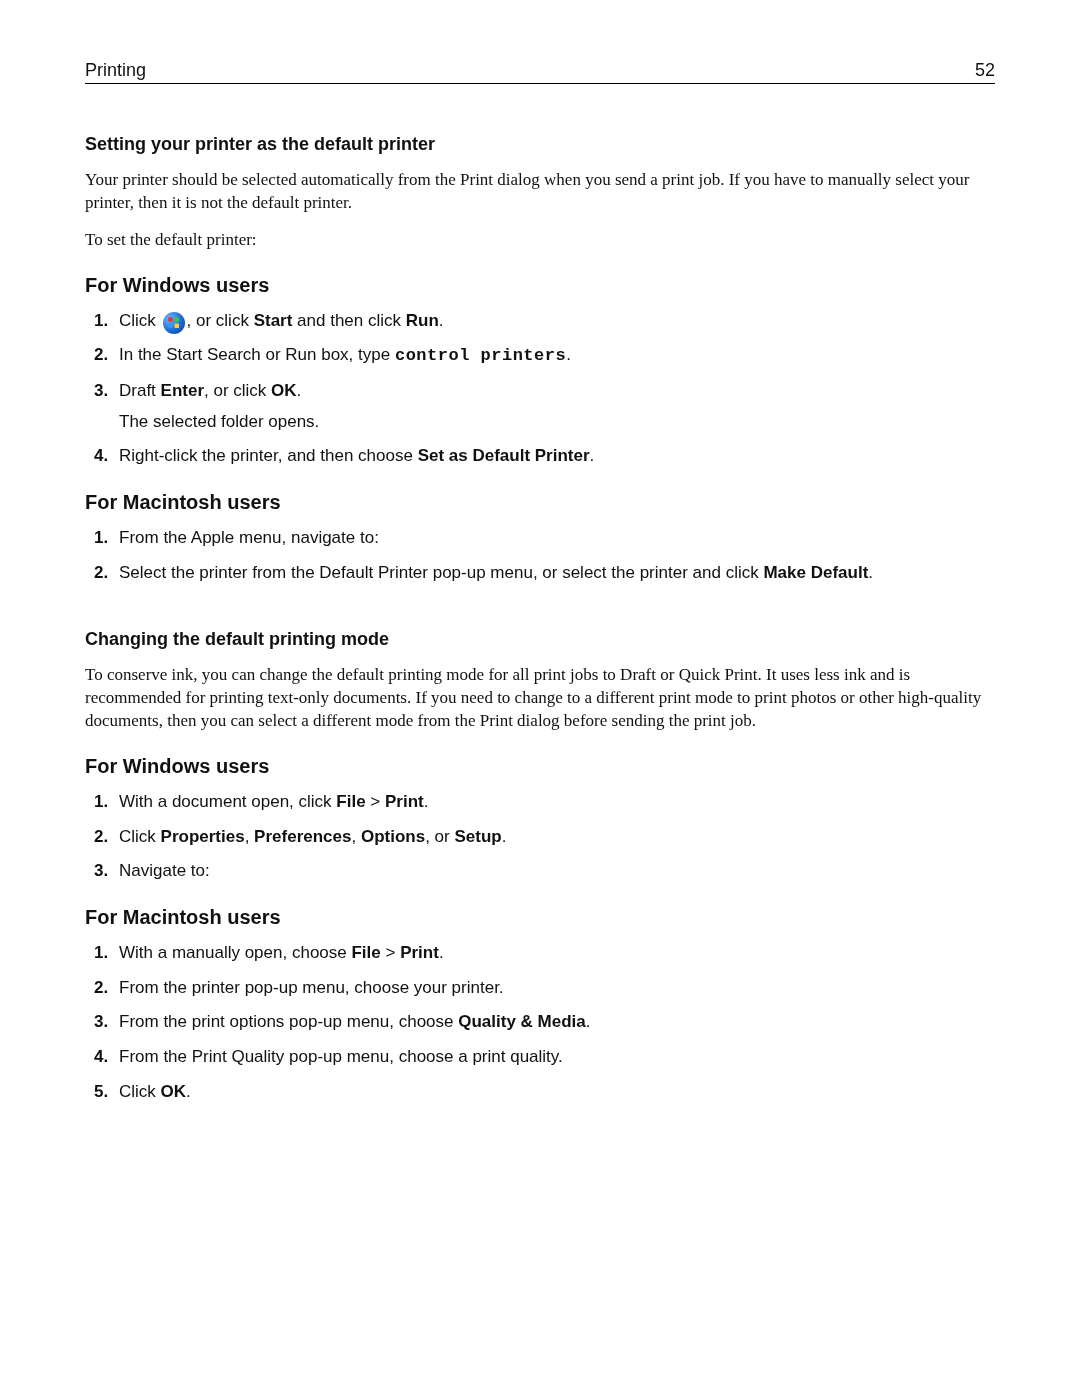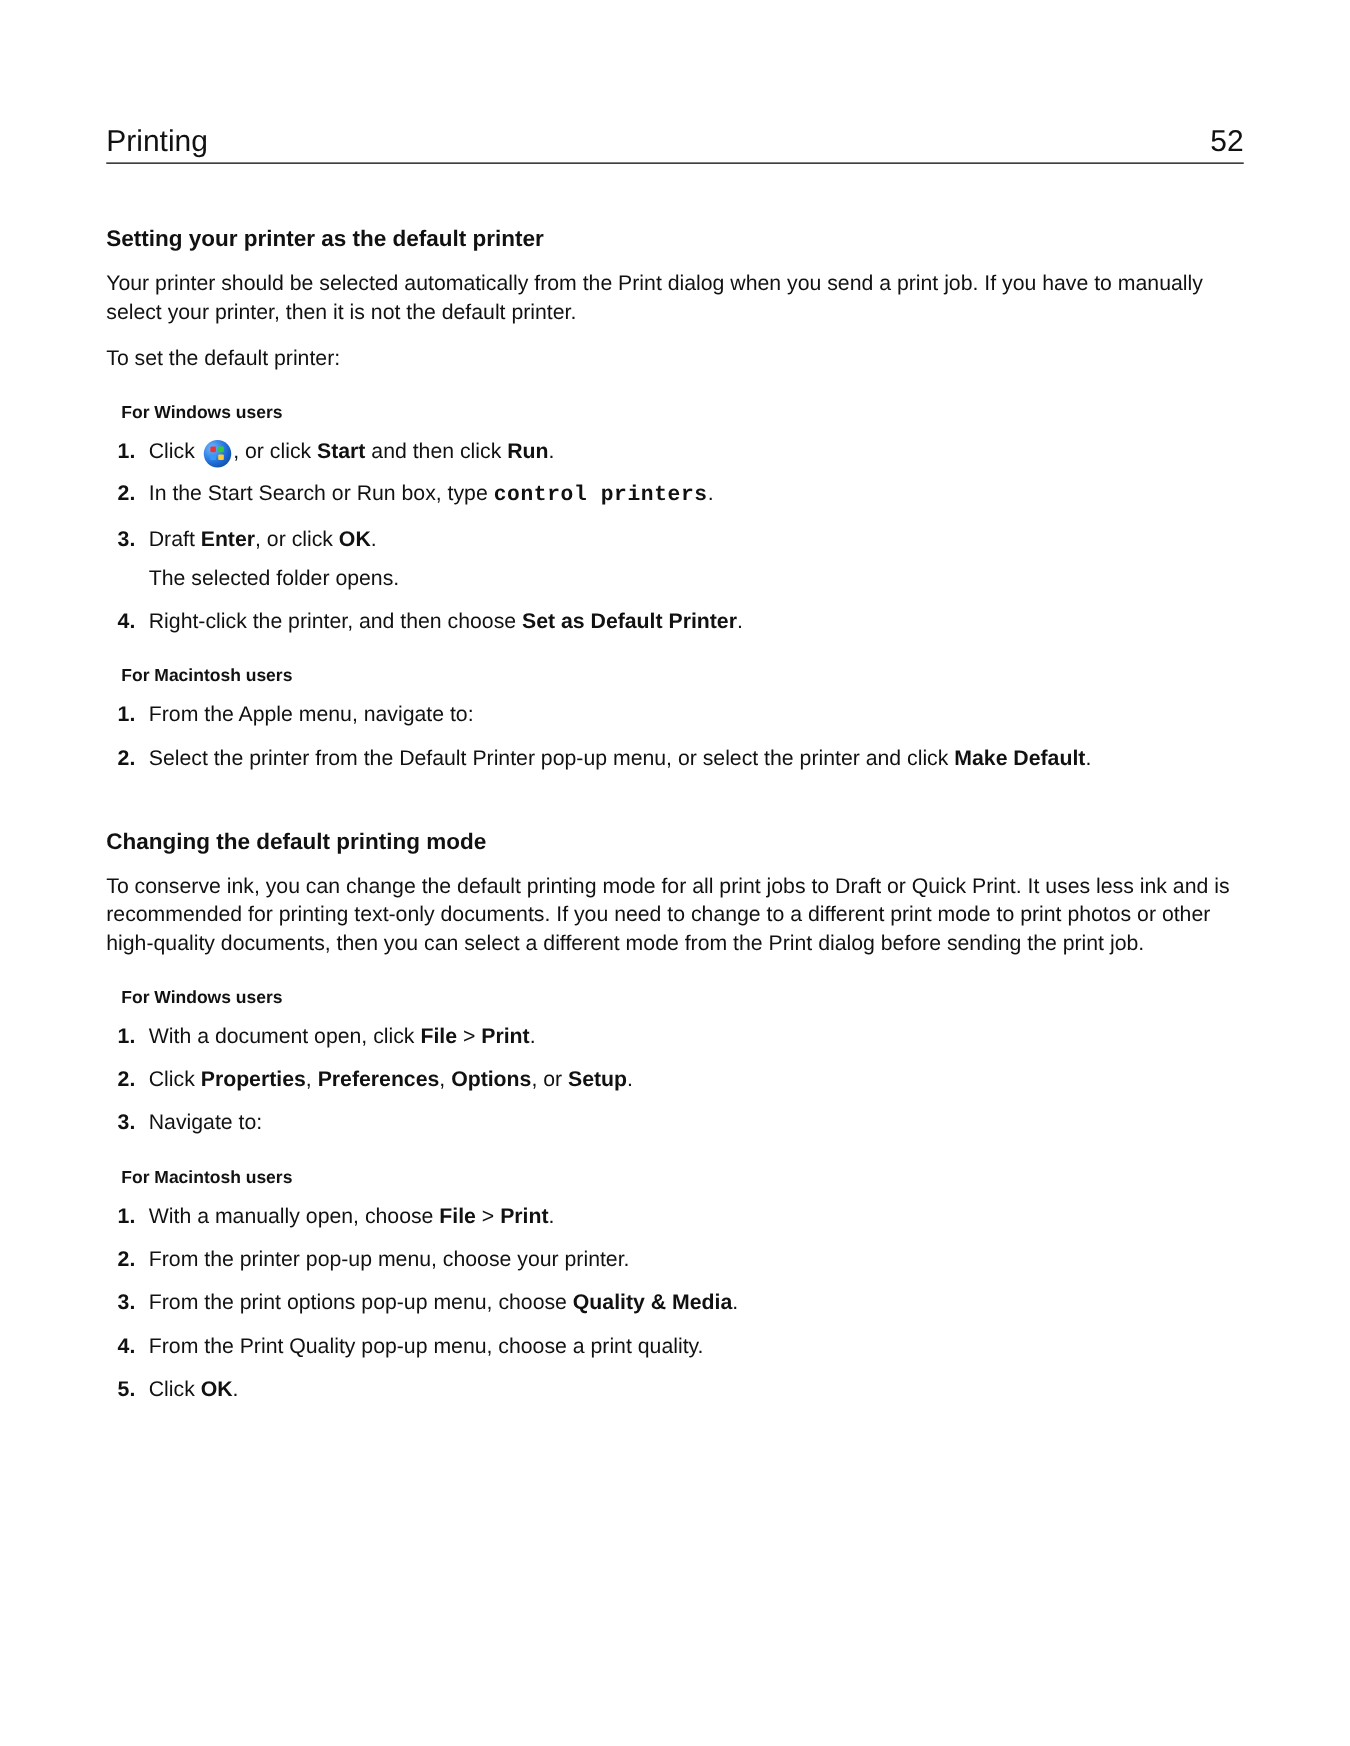--- a/index.html
+++ b/index.html
@@ -11,34 +11,33 @@
     color:#111;
     box-sizing:border-box;
     padding:60px 85px 0 85px;
   }
   .running-header{
     display:flex;
     justify-content:space-between;
     border-bottom:1px solid #000;
     padding-bottom:2px;
     margin-bottom:50px;
-    font-size:24px;
-    margin-top:40px;
+    font-size:18px;
   }
   h2{
     font-size:18px;
     font-weight:700;
     margin:0 0 14px 0;
   }
   .h2-lower{margin-top:44px;}
-  p{margin:0 0 14px 0;line-height:1.35;}
+  p{margin:0 0 14px 0;line-height:1.35;font-family:Liberation Serif, serif;}
   .sub{
-    font-size:14px;
+    font-size:20px;
     font-weight:700;
-    margin:22px 0 12px 12px;
+    margin:22px 0 12px 0;
   }
   ol{margin:0 0 0 0;padding-left:28px;}
   ol li{
     padding-left:6px;
     margin-bottom:10px;
     line-height:1.45;
   }
   ol li::marker{font-weight:700;}
   .indent{margin-top:6px;}
   code, .mono{font-family:Liberation Mono, monospace;font-weight:700;letter-spacing:0.5px;}

